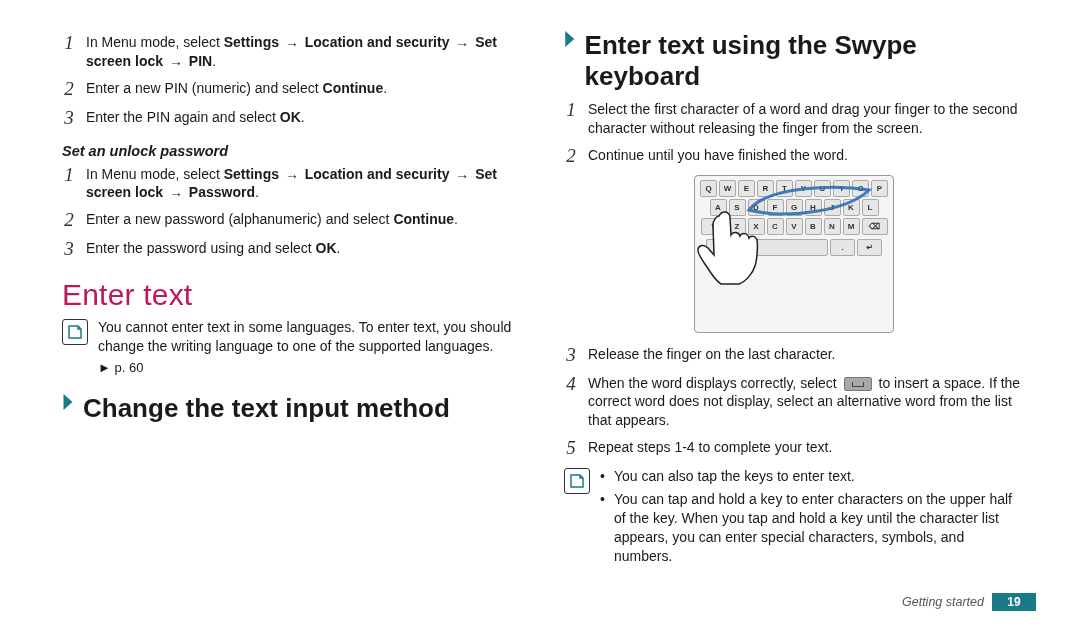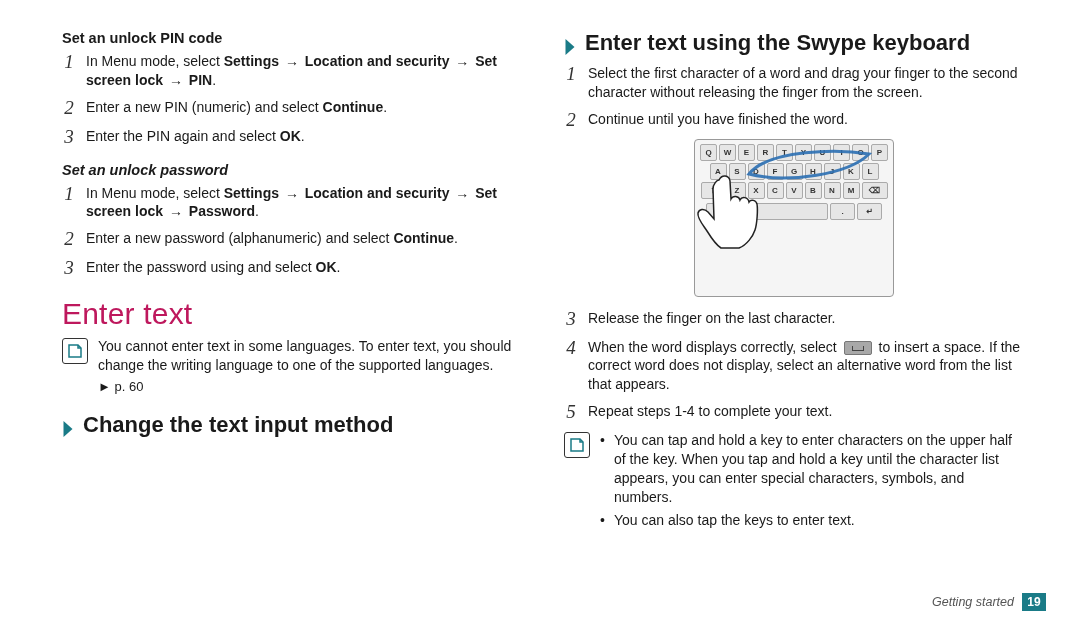--- a/index.html
+++ b/index.html
@@ -12,22 +12,22 @@
   }
   .page { display:flex; padding:30px 56px 0 62px; gap:42px; }
   .col { flex:1; }
 
   h4.sub { font-size:14.5px; font-weight:700; margin:0 0 6px; }
   .big-teal {
     color:#be185d; font-size:30px; font-weight:400;
     margin:18px 0 6px; letter-spacing:0.2px;
   }
   .chevron-h {
-    font-size:22px; font-weight:700; margin:16px 0 8px;
-    display:flex; align-items:flex-end; gap:8px;
+    font-size:26px; font-weight:700; margin:16px 0 8px;
+    display:flex; align-items:flex-start; gap:8px;
   }
 
   ol.steps { list-style:none; }
   ol.steps > li { display:flex; gap:10px; margin:3px 0 8px; line-height:1.35; }
   ol.steps .num {
     font-family: Georgia, "Times New Roman", serif;
     font-style:italic; font-size:19px; color:#333;
     min-width:14px; text-align:center; line-height:1.1;
   }
   ol.steps .txt { flex:1; }
@@ -71,39 +71,38 @@
     display:flex; align-items:center; justify-content:center;
   }
   .key.wide { width:26px; }
   .swype-path, .hand-svg { position:absolute; }
   .swype-path { top:4px; left:4px; pointer-events:none; }
 
   .ref { font-size:13px; }
   .xref { display:inline-block; margin-top:3px; }
 
   .footer {
-    position:absolute; bottom:18px; right:34px;
+    position:absolute; bottom:18px; right:44px;
     display:flex; align-items:center; gap:8px; font-size:12.5px;
   }
   .footer .label { font-style:italic; color:#555; }
   .footer .pg {
-    background:#1a7b87; color:#fff; width:24px; height:18px;
+    background:#1a7b87; color:#fff; width:44px; height:18px;
     display:flex; align-items:center; justify-content:center;
     font-size:12px; font-weight:600;
   }
 
   b { font-weight:700; }
 </style>
 </head>
 <body>
 
 <div class="page">
 
   <div class="col">
-    <h4 class="sub">Set an unlock PIN code</h4>
     <ol class="steps">
       <li>
           <span class="num">1</span>
         <span class="txt">
           <span>In Menu mode, select </span><b>Settings</b> <span class="arrow">→</span> <b>Location and security</b> <span class="arrow">→</span> <b>Set screen lock</b> <span class="arrow">→</span> <b>PIN</b><span>.</span>
         </span>
         </li>
       <li>
           <span class="num">2</span>
         <span class="txt">
@@ -254,22 +253,22 @@
 
     <div class="note">
       <div class="note-icon">
         <svg width="18" height="18" viewBox="0 0 24 24">
             <path d="M4 4h12l4 4v12H4z" fill="none" stroke="#1a7b87" stroke-width="2"></path>
             <path d="M16 4v4h4" fill="none" stroke="#1a7b87" stroke-width="2"></path>
           </svg>
       </div>
       <div class="txt">
         <ul class="bullets">
+          <li>You can also tap the keys to enter text.</li>
           <li>You can tap and hold a key to enter characters on the upper half of the key. When you tap and hold a key until the character list appears, you can enter special characters, symbols, and numbers.</li>
-          <li>You can also tap the keys to enter text.</li>
         </ul>
       </div>
     </div>
   </div>
 </div>
 
 <div class="footer">
   <span class="label">Getting started</span>
   <span class="pg">19</span>
 </div>

